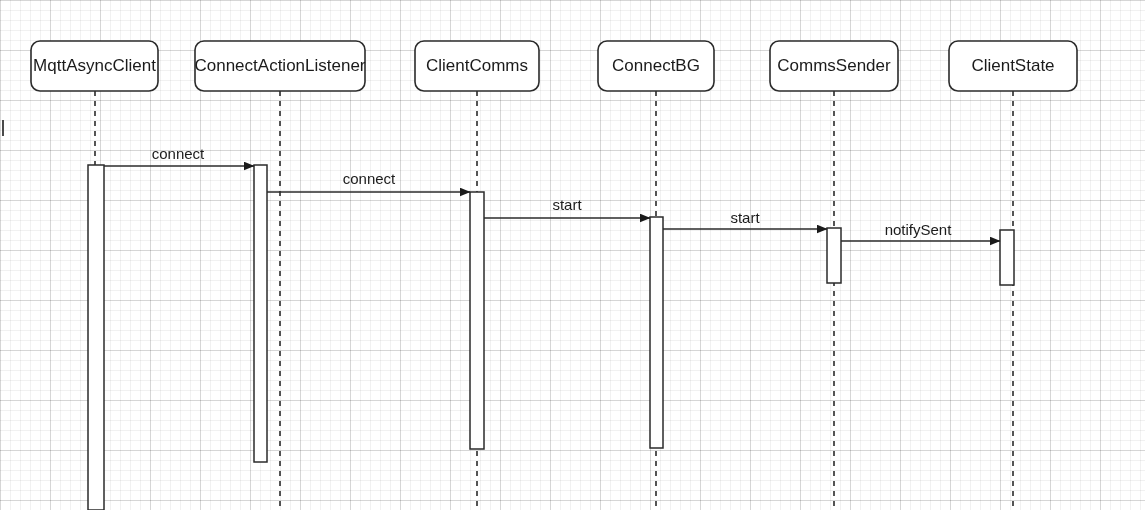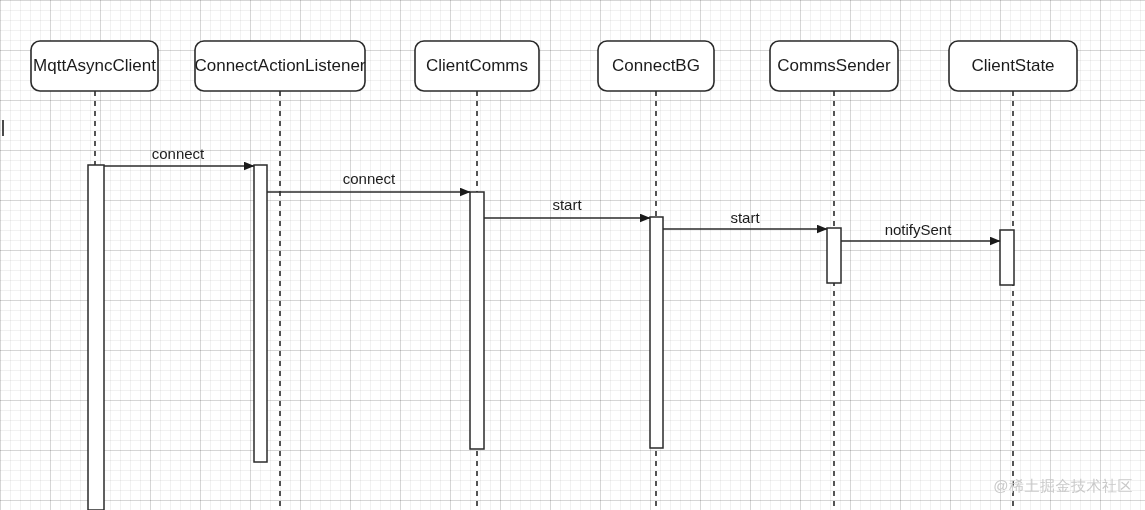--- a/index.html
+++ b/index.html
@@ -151,15 +151,14 @@
           <rect x="770" y="41" width="128" height="50" rx="9" ry="9" class="participant-box-rect"></rect>
           <text x="834" y="67" class="participant-label">CommsSender</text>
         </g>
         <g>
           <rect x="949" y="41" width="128" height="50" rx="9" ry="9" class="participant-box-rect"></rect>
           <text x="1013" y="67" class="participant-label">ClientState</text>
         </g>
       </g>
   </svg>
 
-  <div class="watermark-text">@稀土掘金技术社区</div>
 
 </div>
 
 </body></html>

